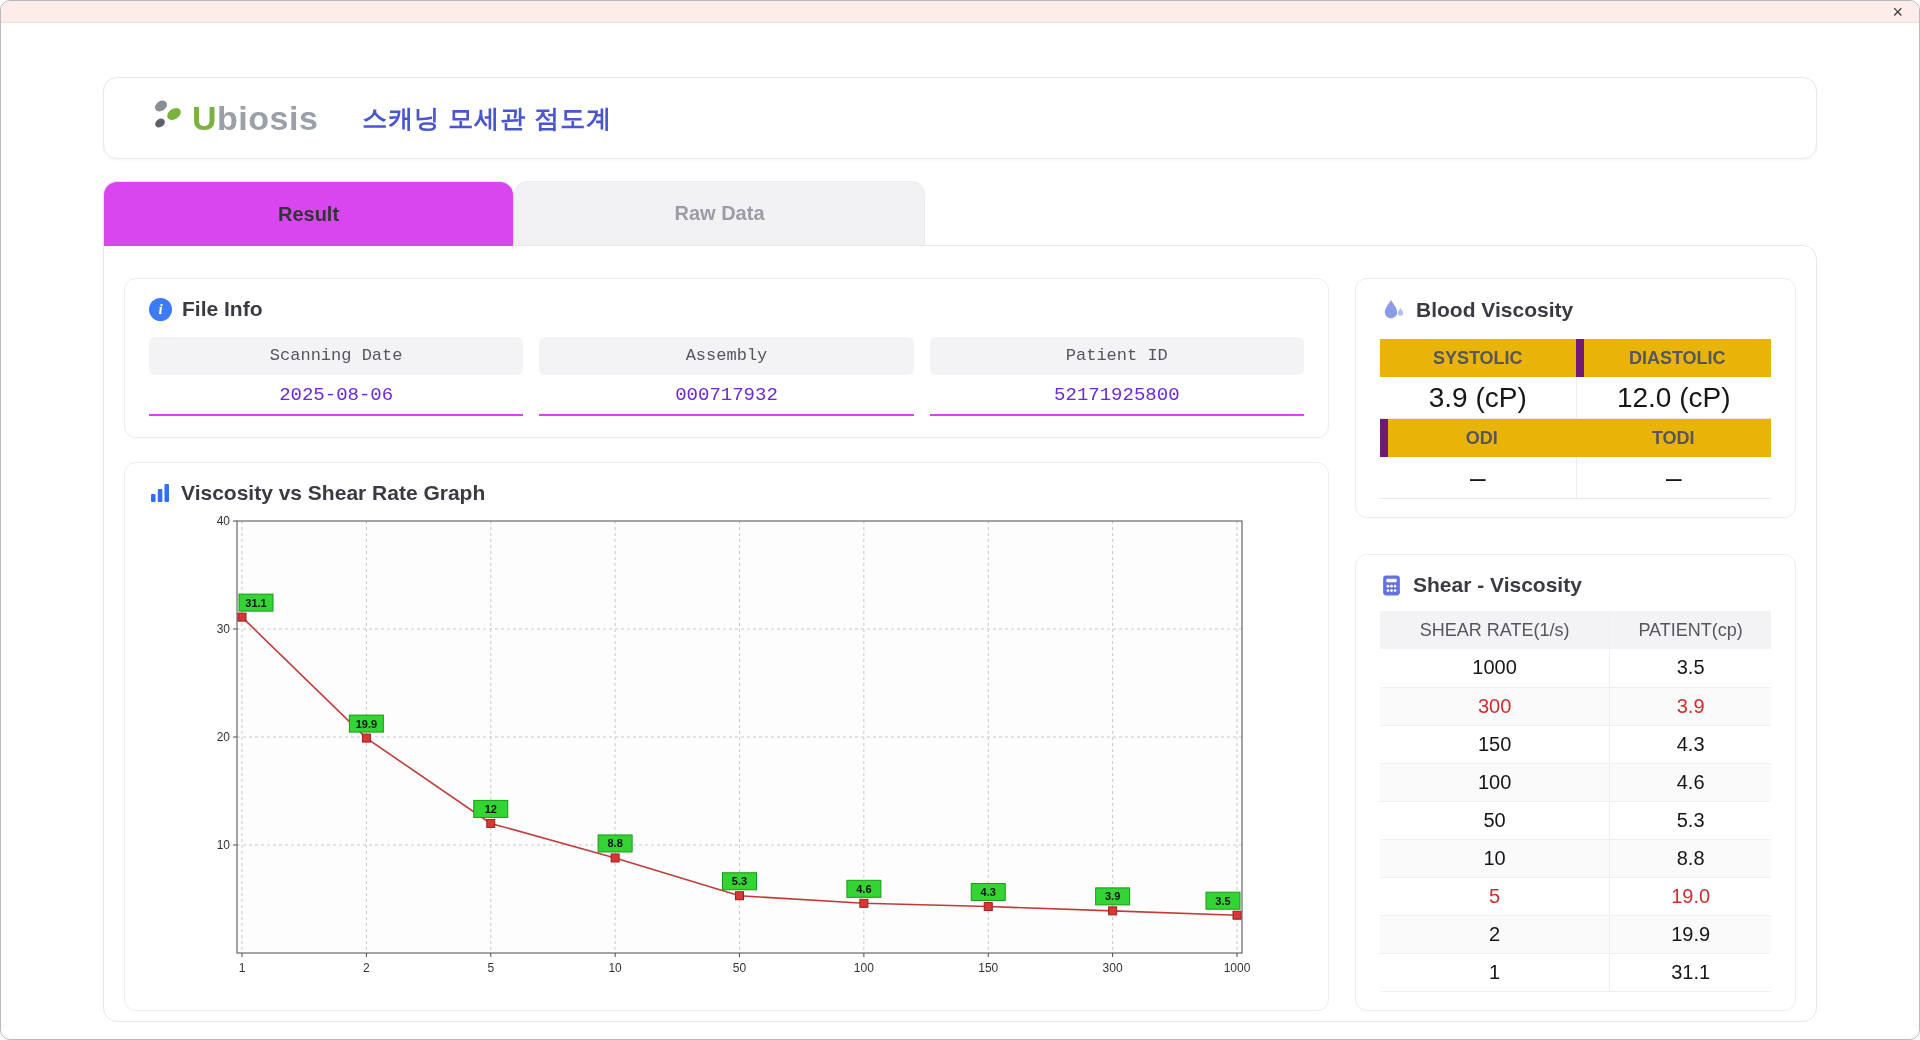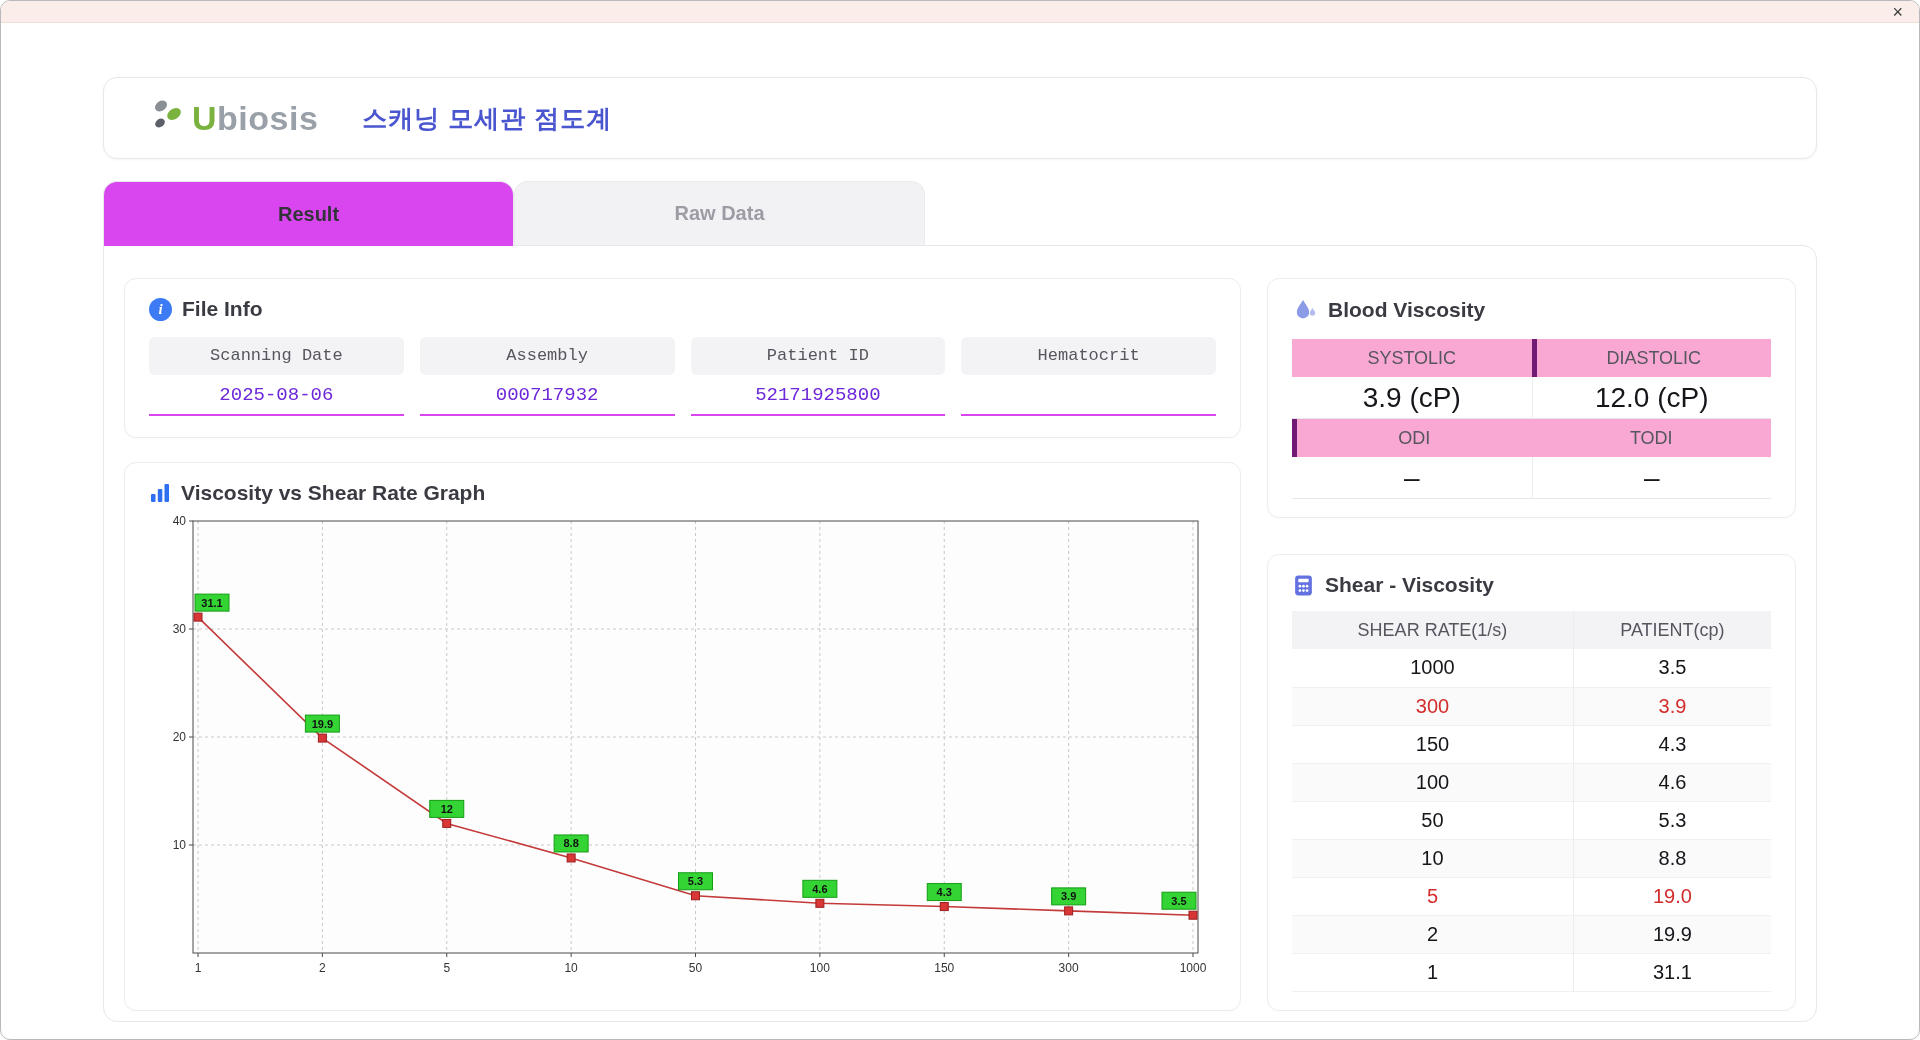--- a/index.html
+++ b/index.html
@@ -56,21 +56,21 @@
   .content-card {
     position:relative; z-index:1;
     border:1px solid #e7e7ec;
     border-radius:0 14px 14px 14px;
     background:#fff;
     padding:32px 20px 10px;
     display:flex; gap:26px;
     height:777px;
   }
   .col-left { flex:1; display:flex; flex-direction:column; gap:24px; }
-  .col-right { width:529px; display:flex; flex-direction:column; gap:36px; }
+  .col-right { width:441px; display:flex; flex-direction:column; gap:36px; }
 
   .card {
     border:1px solid #ececf1; border-radius:12px; background:#fff;
     padding:18px 24px;
     box-shadow:0 1px 2px rgba(0,0,0,0.02);
   }
   .card-title { display:flex; align-items:center; gap:10px; font-size:21px; font-weight:700; color:#3a3b42; }
   .card-title .ic { display:flex; align-items:center; }
 
   .icon-info {
@@ -94,24 +94,24 @@
     text-align:center; font-size:19px; color:#6d28d9;
     border-bottom:2px solid #d946ef;
   }
 
   .graph-card { flex:1; }
   #chart-svg { display:block; margin-top:8px; width:100%; height:470px; }
 
   .bv-card { height:240px; }
   .bv-grid { display:grid; grid-template-columns:1fr 1fr; margin-top:16px; }
   .bv-h {
-    height:38px; line-height:38px; background:#f9a8d4;
-    text-align:center; font-size:18px; color:#55565e;
-  }
-  .bv-h.right { border-left:5px solid #701a75; }
+    height:38px; line-height:38px; background:#eab308;
+    text-align:center; font-size:18px; color:#55565e;font-weight:bold;
+  }
+  .bv-h.right { border-left:8px solid #701a75; }
   .bv-v {
     height:42px; line-height:42px; text-align:center;
     font-size:28px; color:#15161a; border-bottom:1px solid #e7e7ec;
   }
   .bv-v.right { border-left:1px solid #ececf1; }
 
   .sv-card { flex:1; }
   .sv-table { width:100%; border-collapse:collapse; margin-top:14px; }
   .sv-table th {
     height:38px; background:#f3f3f6;
@@ -168,24 +168,20 @@
               <div class="fi-label">Scanning Date</div>
               <div class="fi-value">2025-08-06</div>
             </div>
             <div class="fi-field">
               <div class="fi-label">Assembly</div>
               <div class="fi-value">000717932</div>
             </div>
             <div class="fi-field">
               <div class="fi-label">Patient ID</div>
               <div class="fi-value">52171925800</div>
-            </div>
-            <div class="fi-field">
-              <div class="fi-label">Hematocrit</div>
-              <div class="fi-value"></div>
             </div>
           </div>
       </div>
 
       <div class="card graph-card">
         <div class="card-title">
           <span class="ic">
             <svg width="22" height="22" viewBox="0 0 22 22">
               <rect x="2" y="12" width="4.5" height="8" rx="1" fill="#2f6ff2"></rect>
               <rect x="8.8" y="7" width="4.5" height="13" rx="1" fill="#2f6ff2"></rect>

